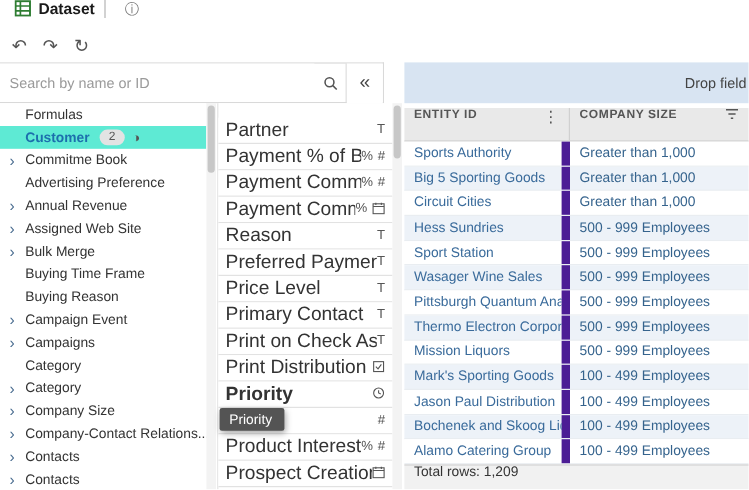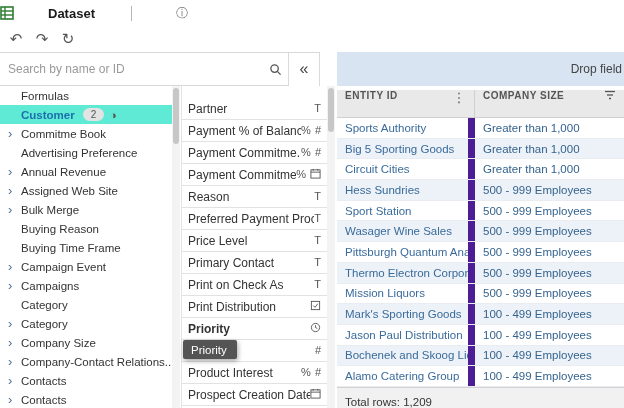--- a/index.html
+++ b/index.html
@@ -2,21 +2,21 @@
 <html><head>
 <meta charset="utf-8">
 <style>
   * { margin:0; padding:0; box-sizing:border-box; }
   html,body { background:#fff; }
   .app {
     position:relative; width:624px; height:408px; overflow:hidden;
     background:#fff; font-family:"Liberation Sans", sans-serif; font-size:12px; color:#333;
   }
   
-  .topbar { position:absolute; top:0; left:0; right:0; height:26px; display:flex; align-items:center; padding-left:0;gap:28px; }
+  .topbar { position:absolute; top:0; left:0; right:0; height:26px; display:flex; align-items:flex-start; padding-left:12px; }
   .logo { display:flex; align-items:center; margin-right:6px; }
   .app-title { font-weight:bold; font-size:13px; color:#1a1a1a; }
   .title-divider { width:1px; height:15px; background:#b5b5b5; margin:0 8px; }
   .doc-title { font-size:13px; color:#333; }
   .info-ic { margin-left:8px; color:#777; font-size:12px; cursor:pointer; }
   
   .toolbar { position:absolute; top:26px; left:0; height:26px; display:flex; align-items:center; padding-left:6px; gap:6px; }
   .tbtn { background:none; border:none; width:20px; height:20px; font-size:15px; line-height:18px; color:#555; cursor:pointer; padding:0; }
   
   .search-row { position:absolute; top:52px; left:0; width:320px; height:34px; background:#fff;
@@ -33,21 +33,21 @@
   .chev-slot { width:13px; flex:0 0 13px; color:#4d6f92; font-size:13px; line-height:13px; }
   .titem.selected { color:#1c6fad; font-weight:bold; background:#5eead4;text-align:right; }
   .badge { background:#e3e3e3; color:#555; border-radius:9px; font-size:10px; font-weight:normal; padding:1px 8px; margin-left:8px; }
   .rec-toggle { margin-left:6px; color:#555; font-size:11px; font-weight:normal; cursor:pointer; }
   .scrollbar { position:absolute; width:8px; background:#f3f3f3; }
   .scroll-thumb { position:absolute; left:1px; width:6px; background:#c7c7c7; border-radius:3px; cursor:pointer; }
   
   .fields { position:absolute; top:86px; left:181px; width:146px; bottom:0; background:#fff; border-left:1px solid #e3e3e3; }
   .frows { position:absolute; top:12px; left:0; right:0; }
   .frow { height:22px; display:flex; align-items:center; border-bottom:1px solid #e2e2e2; padding:0 6px; background:#fff; cursor:grab; }
-  .flabel { flex:1; white-space:nowrap; overflow:hidden; font-size:12px; color:#333; }
+  .flabel { flex:1; white-space:nowrap; overflow:hidden; font-size:16px; color:#333; }
   .frow.bold .flabel { font-weight:bold; }
   .ficons { display:flex; align-items:center; gap:4px; }
   .tico { font-size:11px; color:#555; line-height:11px; }
   .drag-chip { position:absolute; left:183px; top:340px; width:54px; height:19px; background:#545454; color:#fff;
     font-size:11.5px; display:flex; align-items:center; padding:0 8px; border-radius:2px;
     box-shadow:1px 2px 5px rgba(0,0,0,.35); z-index:6; cursor:grabbing; }
   
   .right { position:absolute; top:52px; left:337px; right:0; bottom:0; }
   .drop-bar { position:absolute; top:0; left:0; right:0; height:34px; background:#d8e4f2; display:flex; align-items:center;
     justify-content:flex-end; padding:0 2px; font-size:12px; color:#444; white-space:nowrap; overflow:hidden; cursor:default; }
@@ -59,21 +59,21 @@
   .filter-ic { margin-left:auto; display:flex; cursor:pointer; }
   .grid-body { position:absolute; top:66px; left:0; right:0; bottom:21px; display:flex; flex-direction:column; }
   .grow { flex:1; display:flex; border-bottom:1px solid #e9edf1; background:#fff; }
   .grow:nth-child(even) { background:#edf2f8; }
   .gc { display:flex; align-items:center; padding:0 8px; font-size:11.5px; white-space:nowrap; overflow:hidden; }
   .gc.c0 { width:138px; border-right:7px solid #4c1d95; }
   .gc.c1 { flex:1; }
   .gc.link { color:#3a6b9b; cursor:pointer; }
   .gc.size { color:#35638d; }
   .grid-footer { position:absolute; bottom:0; left:0; right:0; height:21px; background:#f1f1f1; border-top:1px solid #d2d2d2;
-    display:flex; align-items:flex-end; padding:0 8px; font-size:11.5px; color:#333; }
+    display:flex; align-items:flex-start; padding:0 8px; font-size:11.5px; color:#333; }
 </style>
 </head>
 <body>
 
 <div class="app">
 
   <div class="topbar">
     <span class="logo">
       <svg width="14" height="14" viewBox="0 0 14 14">
           <rect x="1" y="1" width="12" height="12" fill="none" stroke="#2e7d32" stroke-width="1.6"></rect>
@@ -131,25 +131,25 @@
     <div class="titem">
         <span class="chev-slot">›</span>
         <span>Assigned Web Site</span>
       </div>
     <div class="titem">
         <span class="chev-slot">›</span>
         <span>Bulk Merge</span>
       </div>
     <div class="titem">
         <span class="chev-slot"></span>
+        <span>Buying Time Frame</span>
+      </div>
+    <div class="titem">
+        <span class="chev-slot"></span>
         <span>Buying Reason</span>
-      </div>
-    <div class="titem">
-        <span class="chev-slot"></span>
-        <span>Buying Time Frame</span>
       </div>
     <div class="titem">
         <span class="chev-slot">›</span>
         <span>Campaign Event</span>
       </div>
     <div class="titem">
         <span class="chev-slot">›</span>
         <span>Campaigns</span>
       </div>
     <div class="titem">

